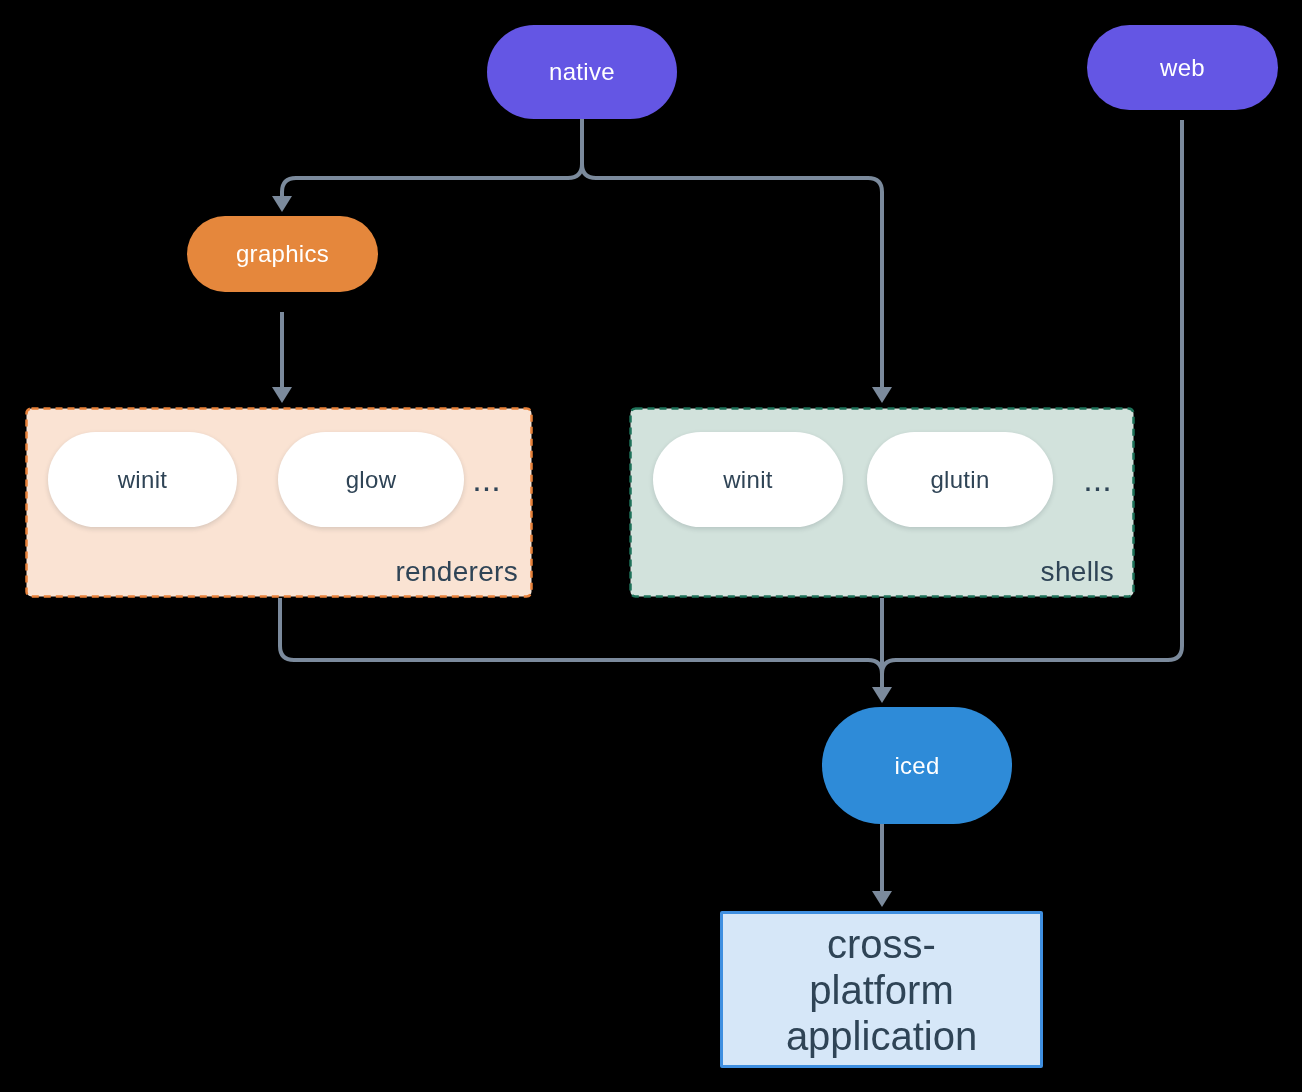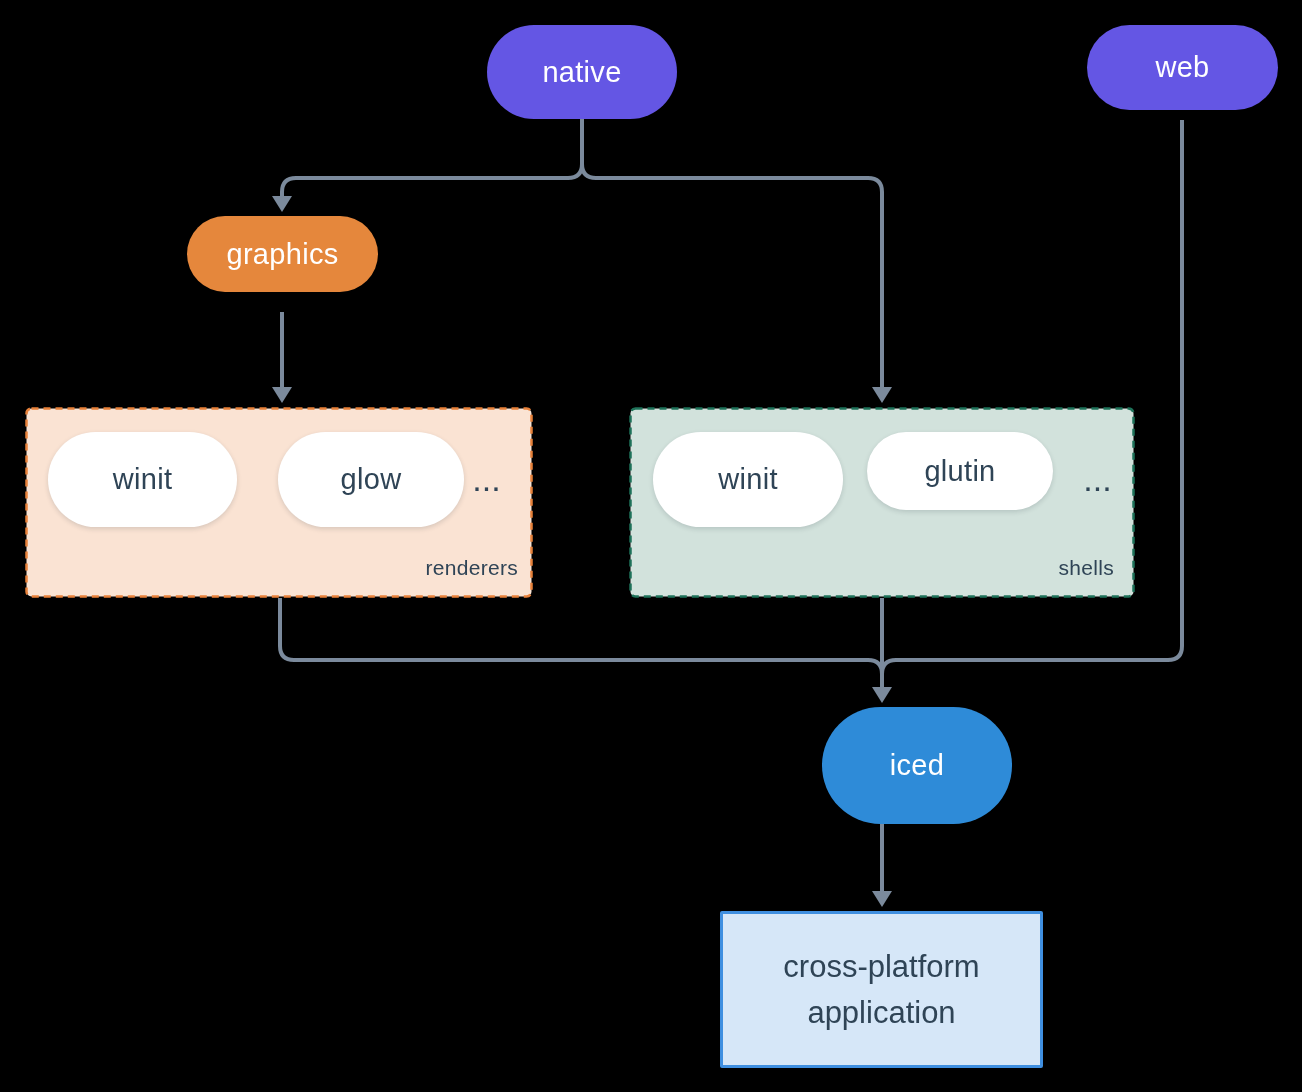--- a/index.html
+++ b/index.html
@@ -27,51 +27,51 @@
     color:var(--text_dark);
   }
   .layer{position:absolute;left:0;top:0;width:1302px;height:1092px}
   svg.connectors{display:block}
   svg.connectors path.edge{fill:none;stroke:var(--connector);stroke-width:4px}
   svg.connectors polygon.arrow{fill:var(--connector);stroke:none}
   svg.connectors rect.group-renderers{fill:var(--renderers_fill);stroke:var(--renderers_border);stroke-width:2.5px;stroke-dasharray:7 5}
   svg.connectors rect.group-shells{fill:var(--shells_fill);stroke:var(--shells_border);stroke-width:2.5px;stroke-dasharray:7 5}
   .node{
     position:absolute;display:flex;align-items:center;justify-content:center;
-    border-radius:60px;font-size:29px;letter-spacing:.3px;white-space:nowrap;
+    border-radius:60px;font-size:24px;letter-spacing:.3px;white-space:nowrap;
   }
   .node.purple{background:var(--node_purple);color:var(--text_light)}
   .node.orange{background:var(--node_orange);color:var(--text_light)}
   .node.blue{background:var(--node_blue);color:var(--text_light)}
   .node.white{background:var(--pill_white);color:var(--text_dark);box-shadow:0 2px 5px rgba(20,35,50,.15)}
   #node-native{left:487px;top:25px;width:190px;height:94px}
   #node-web{left:1087px;top:25px;width:191px;height:85px}
   #node-graphics{left:187px;top:216px;width:191px;height:76px}
   #node-wgpu{left:48px;top:432px;width:189px;height:95px}
   #node-glow{left:278px;top:432px;width:186px;height:95px}
   #node-winit{left:653px;top:432px;width:190px;height:95px}
-  #node-glutin{left:867px;top:432px;width:186px;height:78px}
+  #node-glutin{left:867px;top:432px;width:186px;height:95px}
   #node-iced{left:822px;top:707px;width:190px;height:117px}
   .ellipsis{
     position:absolute;width:55px;height:55px;line-height:55px;text-align:center;
     font-size:34px;color:var(--text_dark);
   }
   #ellipsis-renderers{left:459px;top:452px}
   #ellipsis-shells{left:1070px;top:452px}
   .group-label{
-    position:absolute;width:200px;text-align:right;font-size:21px;color:var(--text_dark);
+    position:absolute;width:200px;text-align:right;font-size:28px;color:var(--text_dark);
     letter-spacing:.3px;
   }
   #label-renderers{left:318px;top:556px}
   #label-shells{left:914px;top:556px}
   #node-application{
     position:absolute;left:720px;top:911px;width:323px;height:157px;
     background:var(--app_fill);border:3px solid var(--app_border);border-radius:2px;
     display:flex;align-items:center;justify-content:center;text-align:center;
-    font-size:31px;line-height:46px;color:var(--text_dark);padding:0 40px;
+    font-size:40px;line-height:46px;color:var(--text_dark);padding:0 40px;
   }
 </style>
 </head>
 <body>
 
 <svg class="connectors layer" width="1302" height="1092" viewBox="0 0 1302 1092" xmlns="http://www.w3.org/2000/svg">
 
   <rect class="group-renderers" x="26.5" y="408.5" width="505" height="188" rx="5"></rect>
   <rect class="group-shells" x="630.5" y="408.5" width="503" height="188" rx="5"></rect>
 

